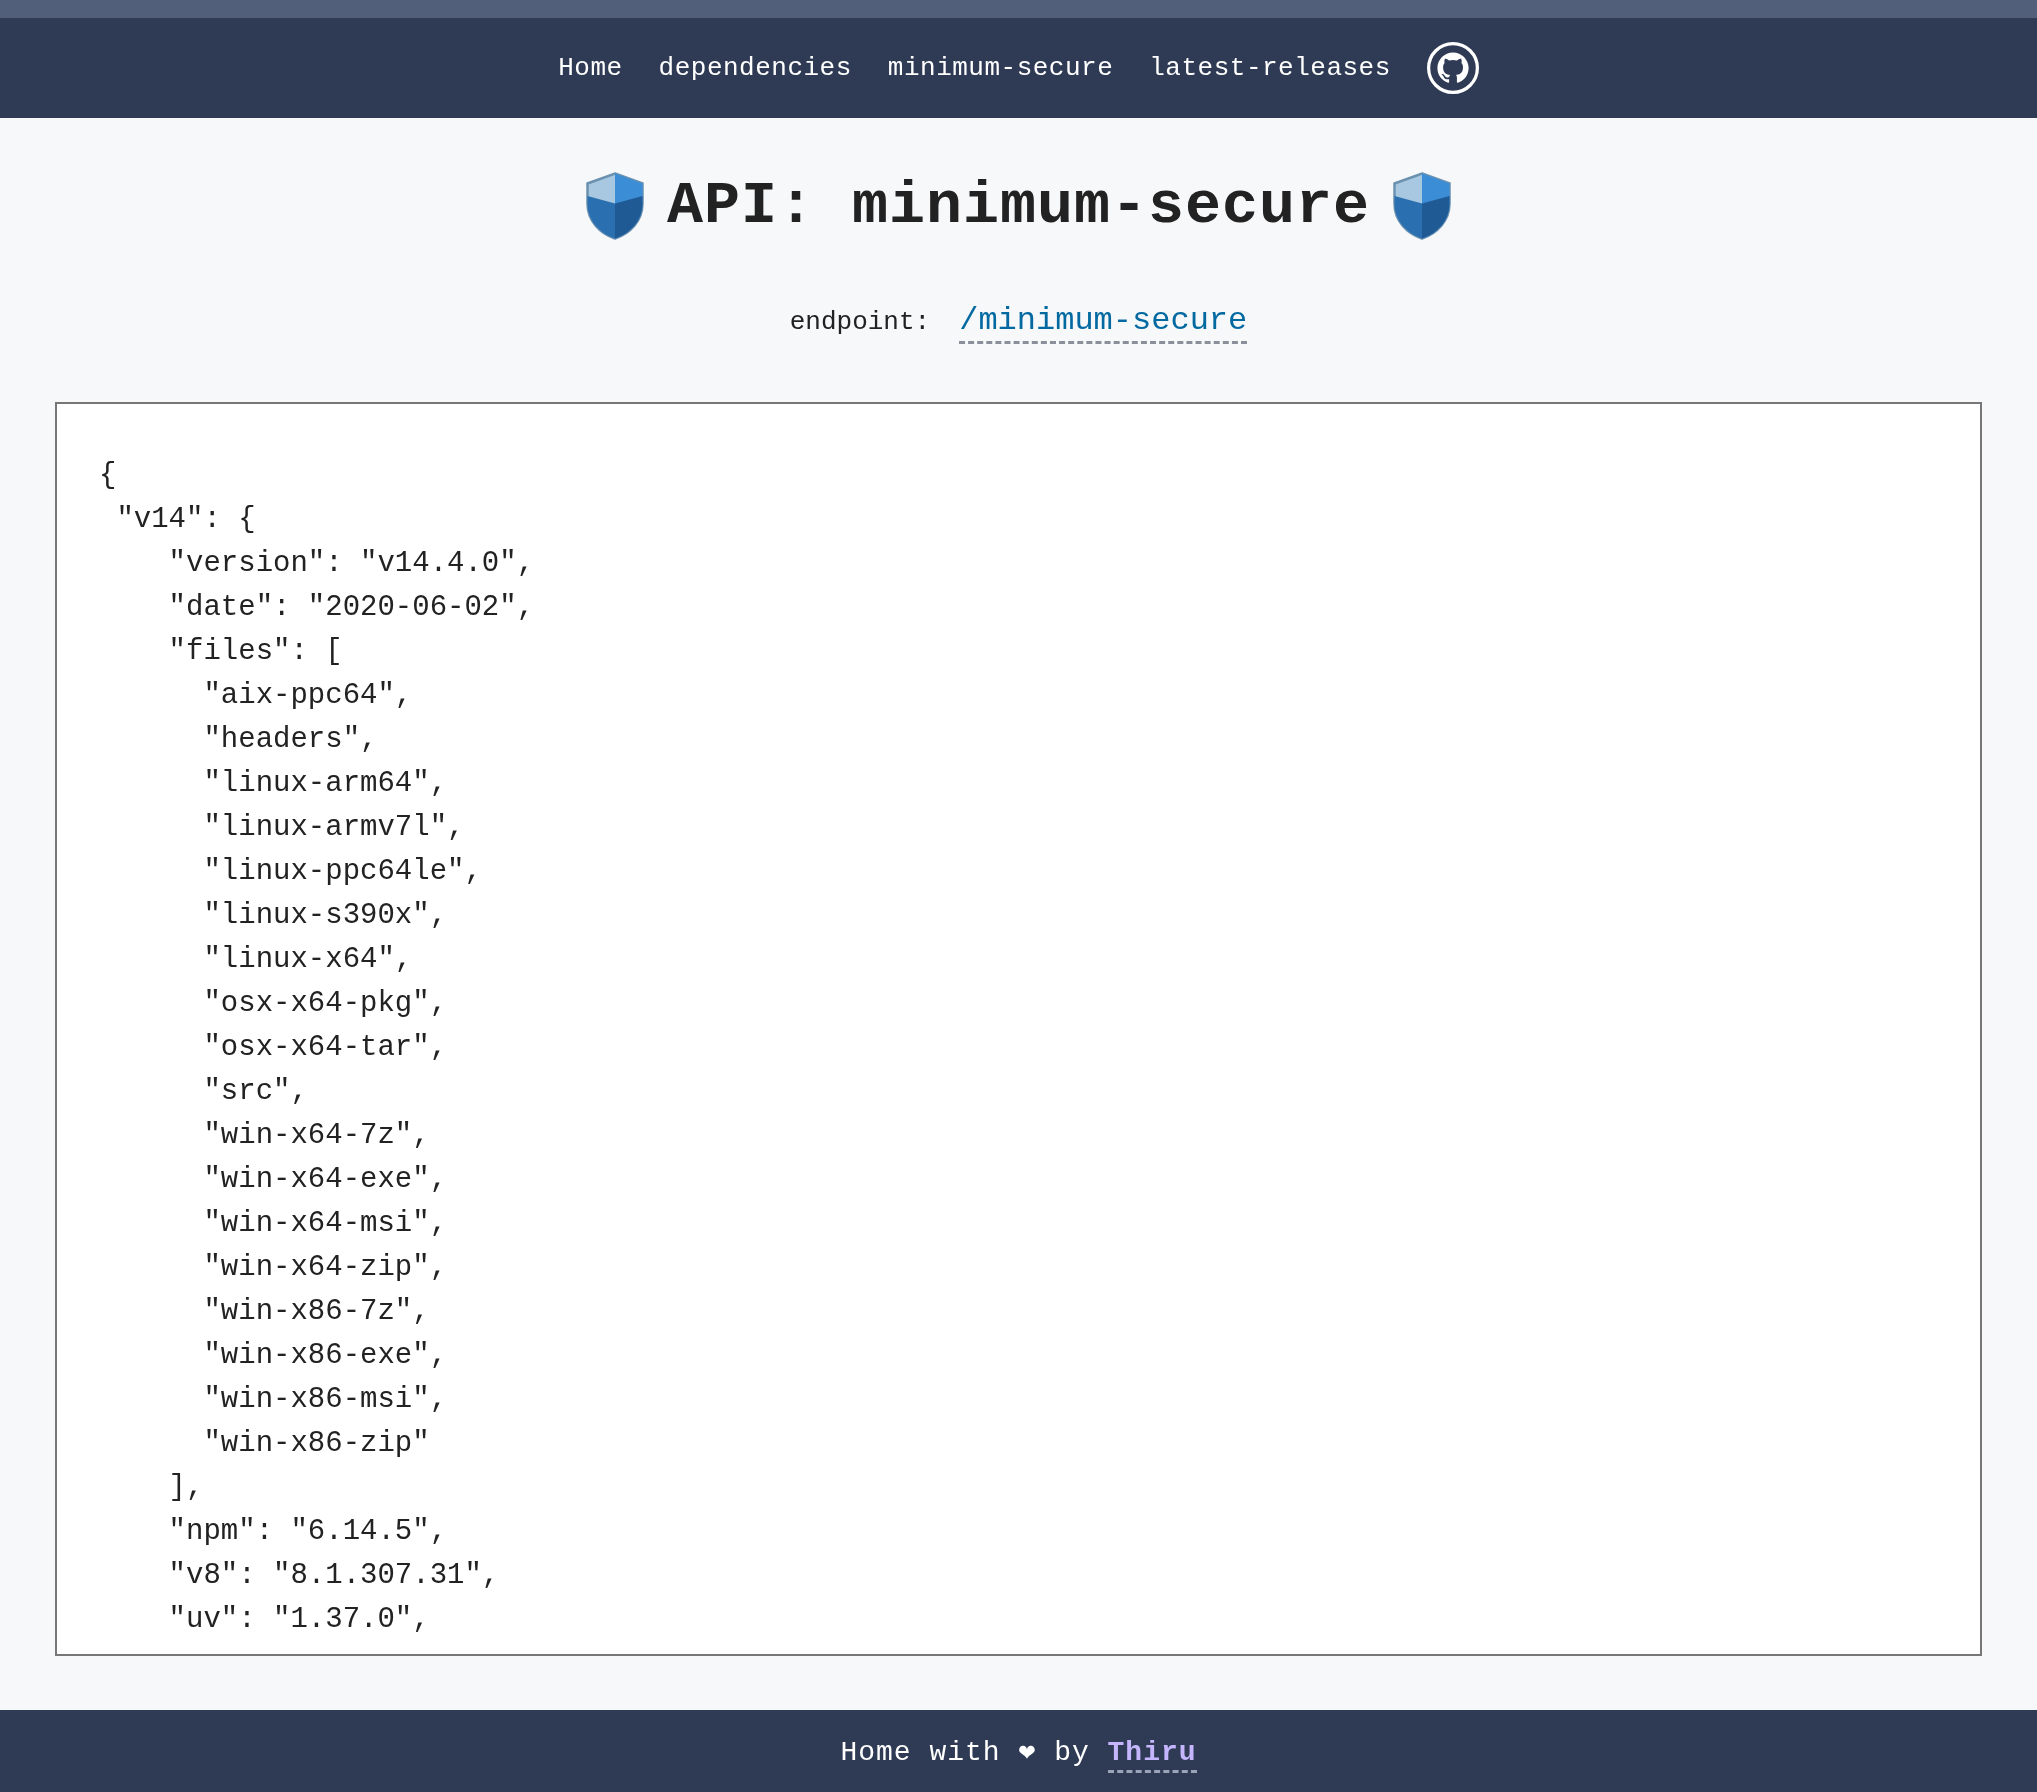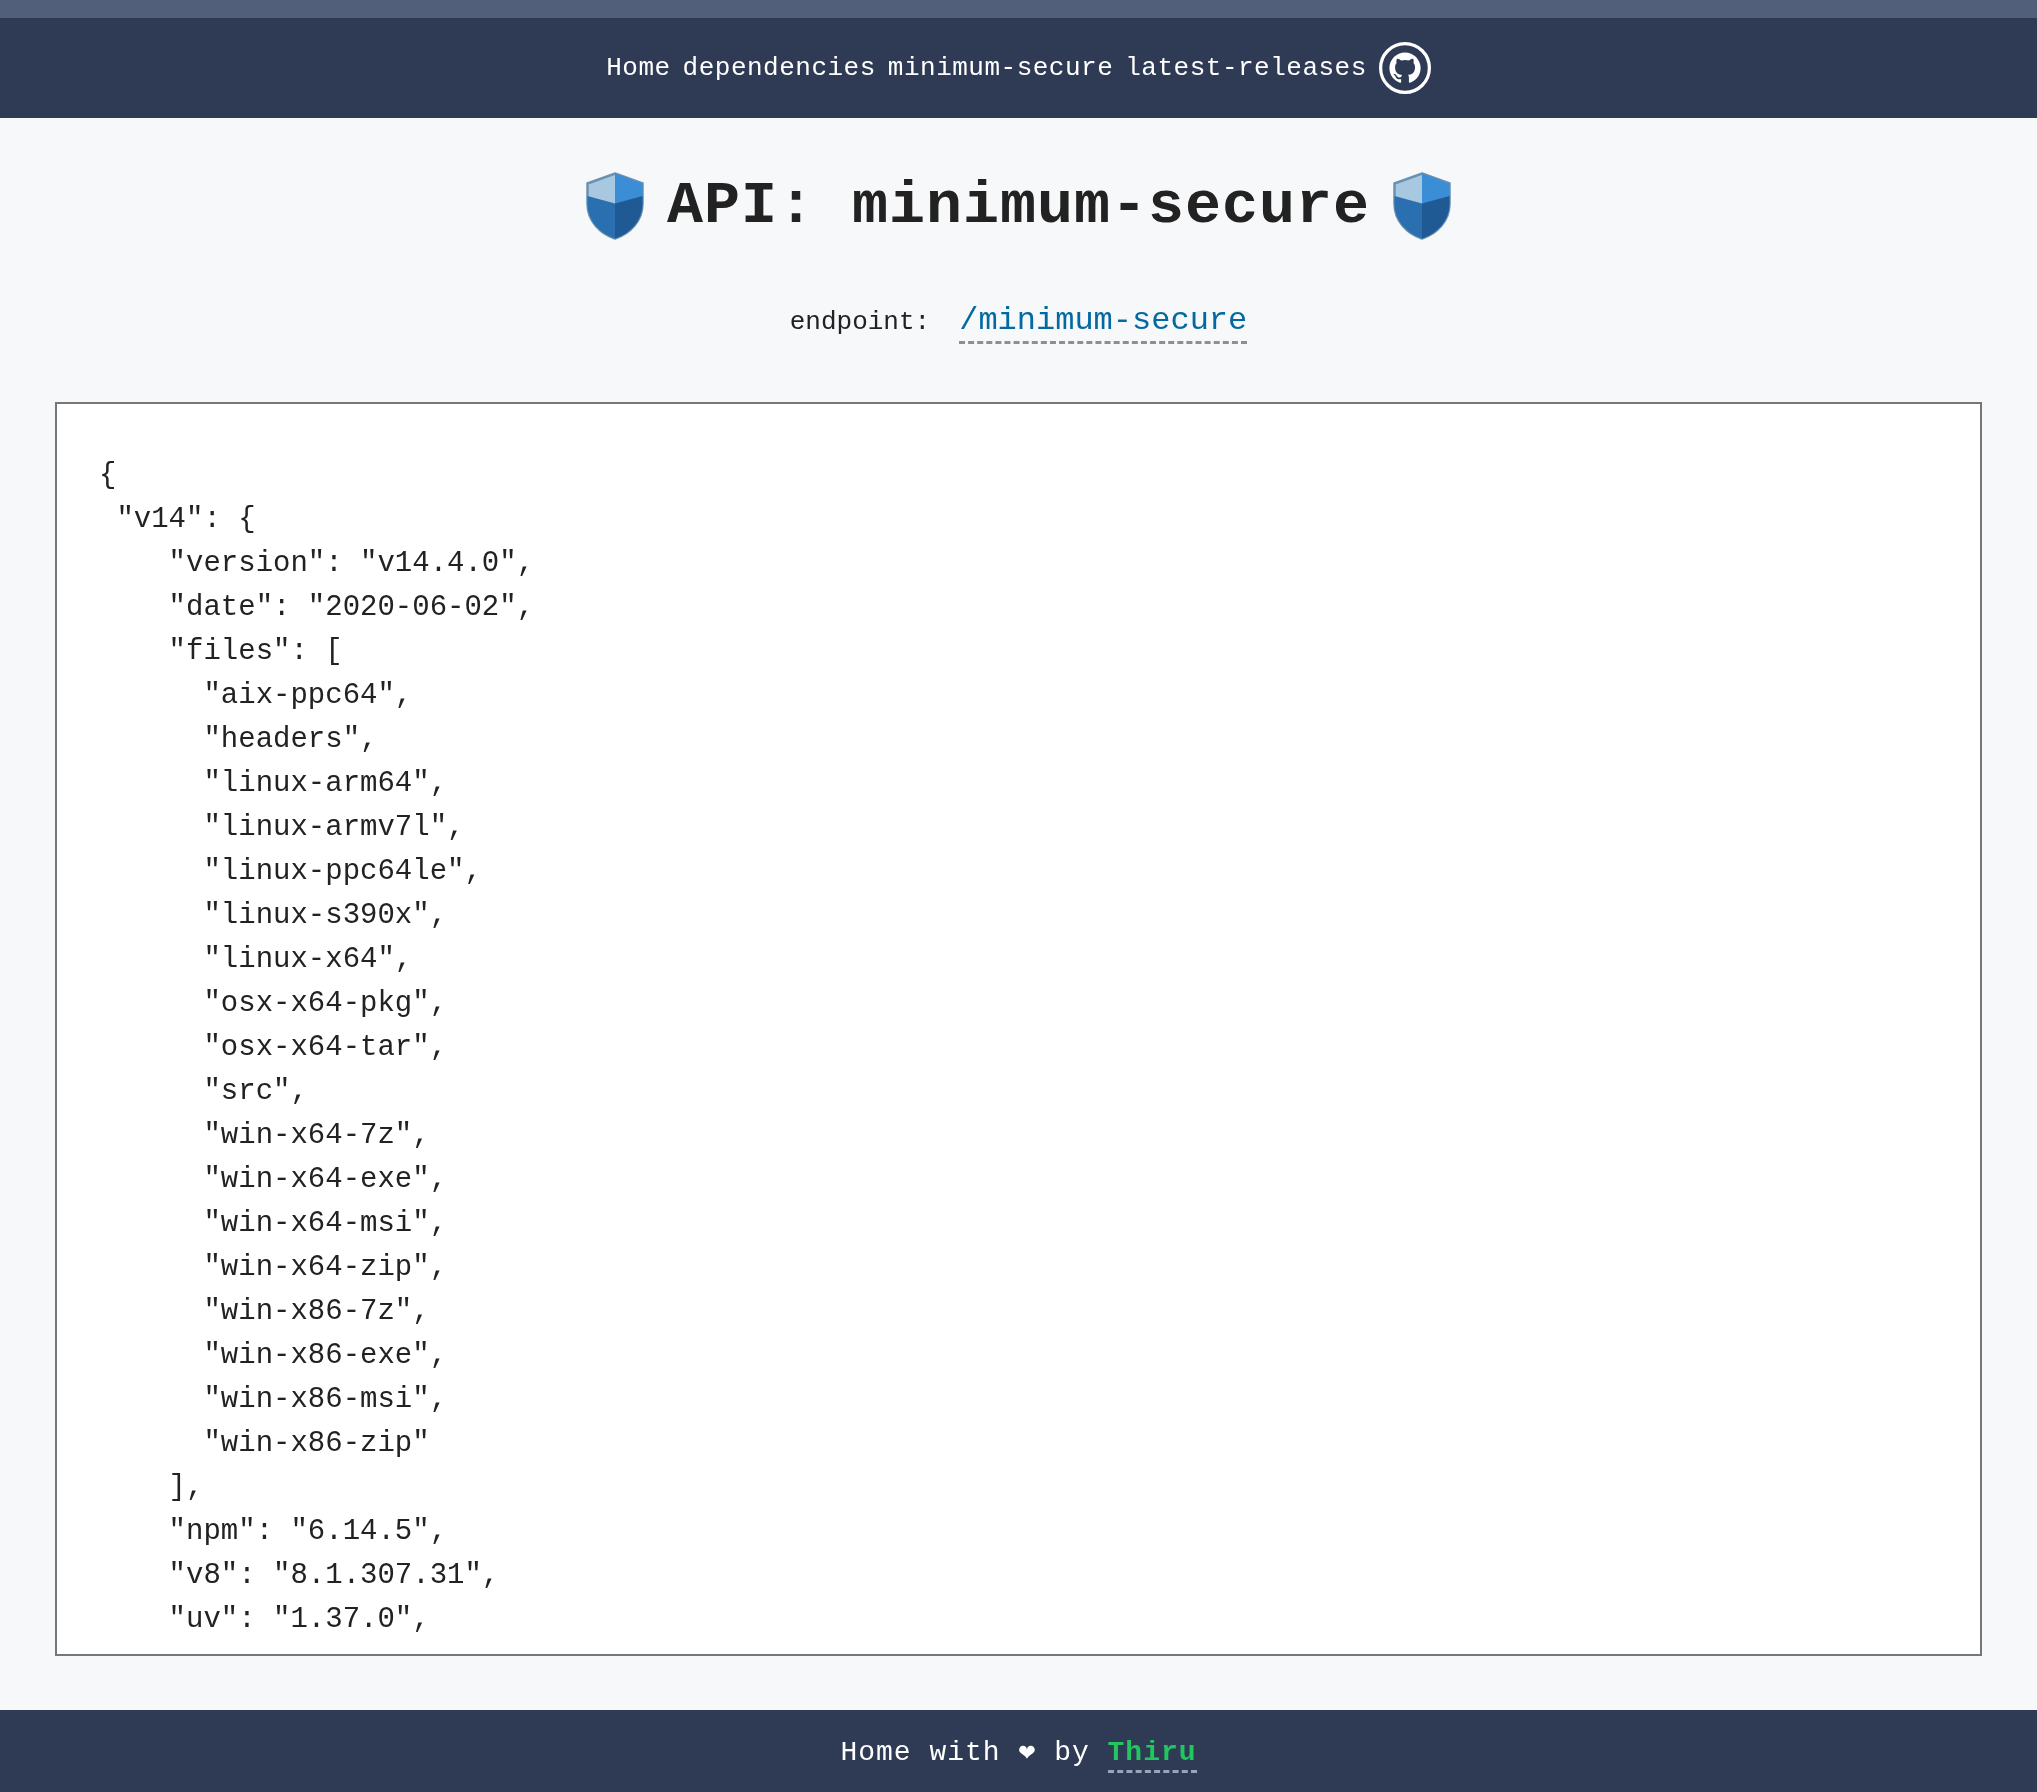--- a/index.html
+++ b/index.html
@@ -14,21 +14,21 @@
   .topbar {
     height: 18px;
     background: #525f7a;
   }
   .nav {
     background: #2f3a55;
     height: 100px;
     display: flex;
     align-items: center;
     justify-content: center;
-    gap: 12px;
+    gap: 36px;
   }
   .nav a {
     color: #ffffff;
     text-decoration: none;
     font-size: 26px;
     letter-spacing: 0.5px;
   }
   .gh-icon {
     width: 52px;
     height: 52px;
@@ -95,21 +95,21 @@
   .footer {
     background: #2f3a55;
     color: #ffffff;
     font-size: 28px;
     text-align: center;
     padding: 24px 0;
     letter-spacing: 1px;
   }
   .footer .heart { color: #fff; }
   .footer .author {
-    color: #22c55e;
+    color: #c4b5fd;
     text-decoration: none;
     border-bottom: 3px dashed #9aa3b8;
     padding-bottom: 2px;
     font-weight: bold;
   }
 </style>
 </head>
 <body>
 
 <div class="topbar"></div>

